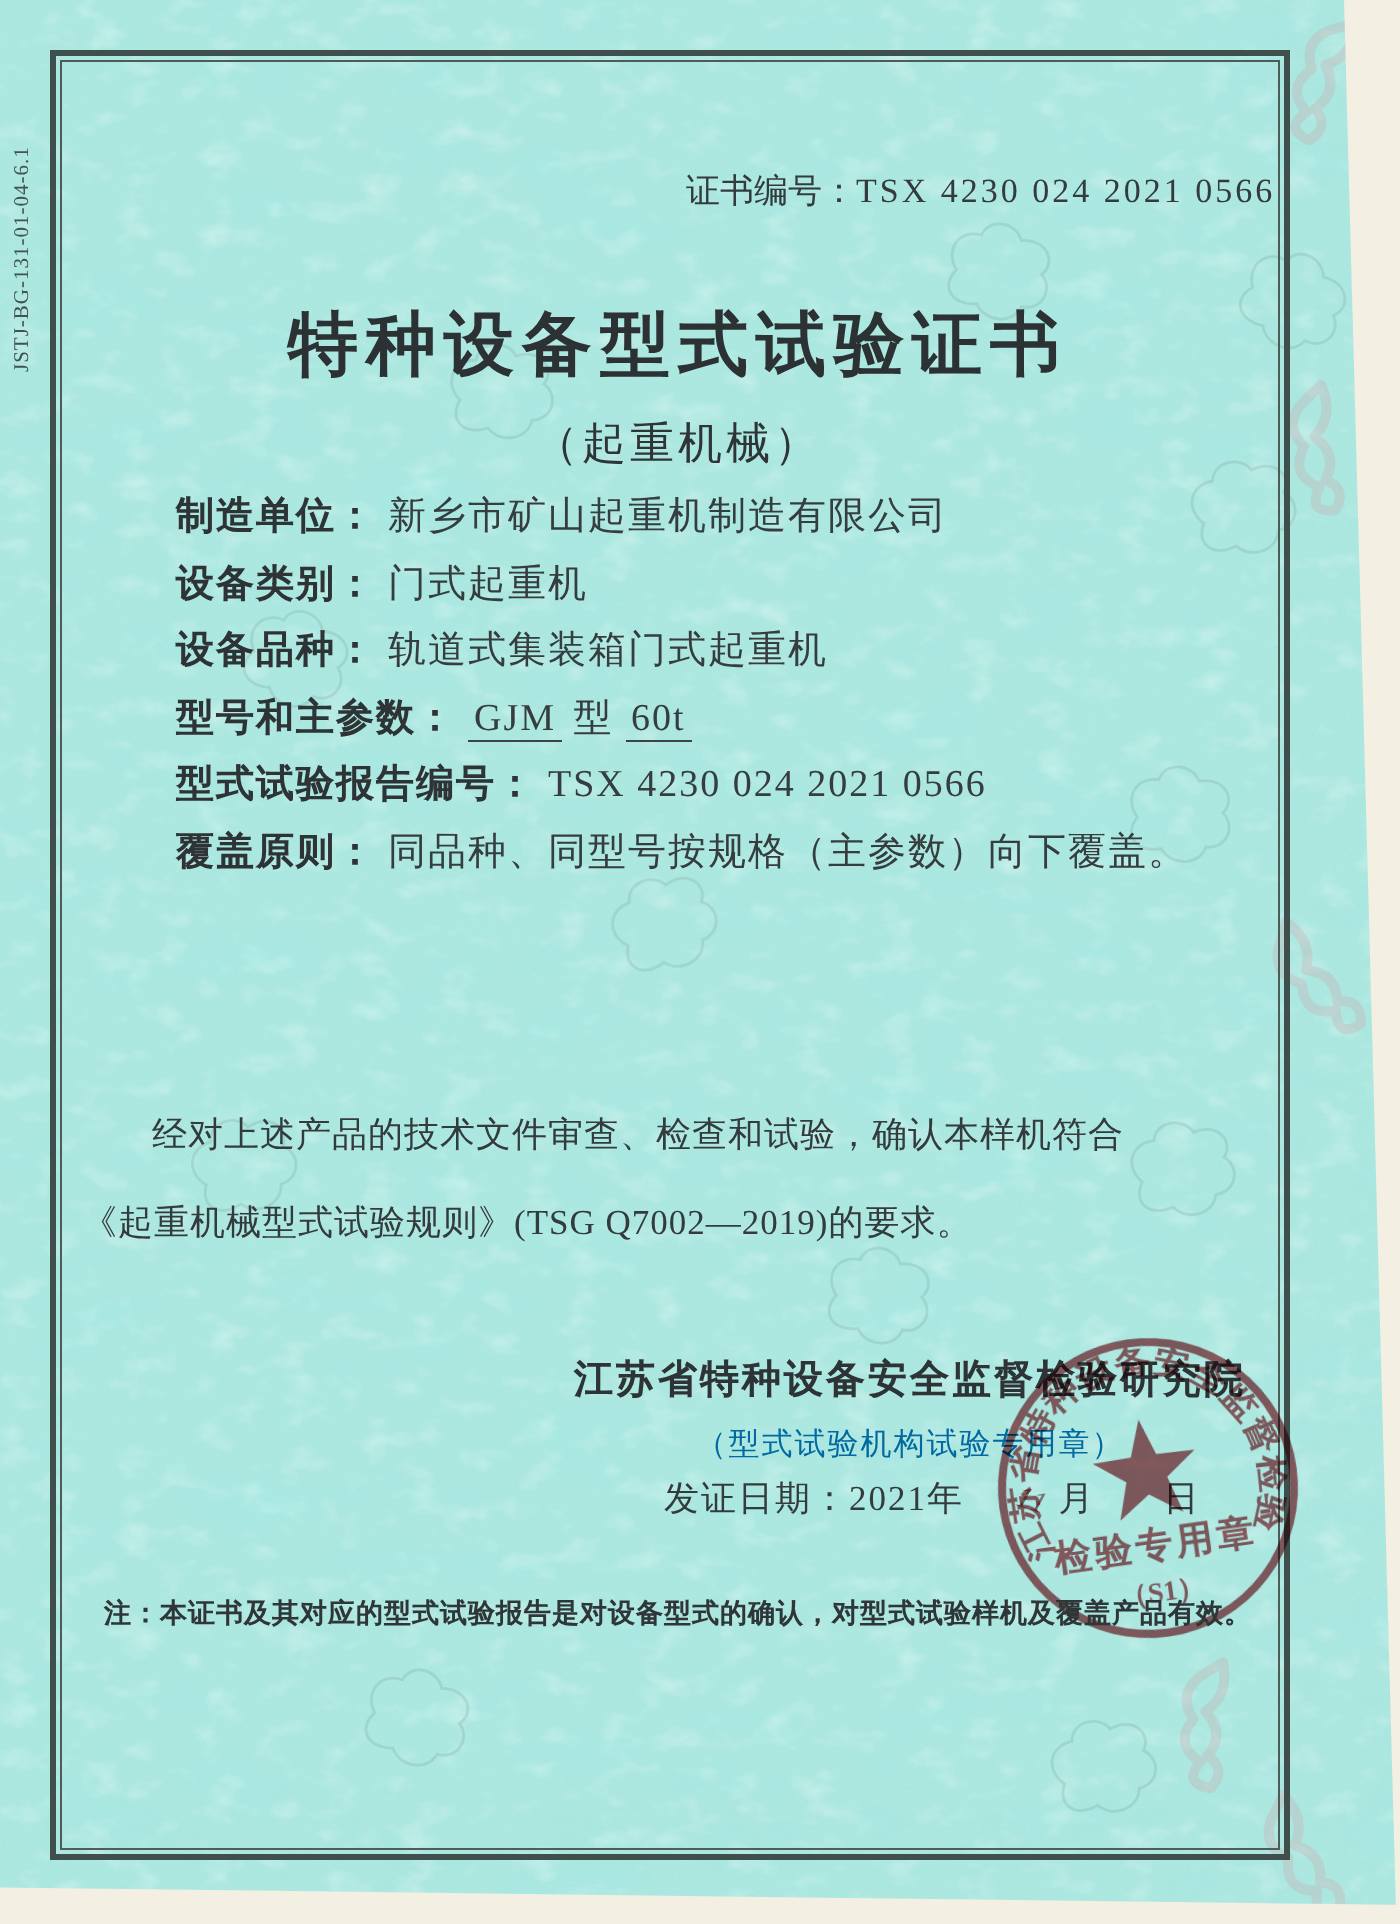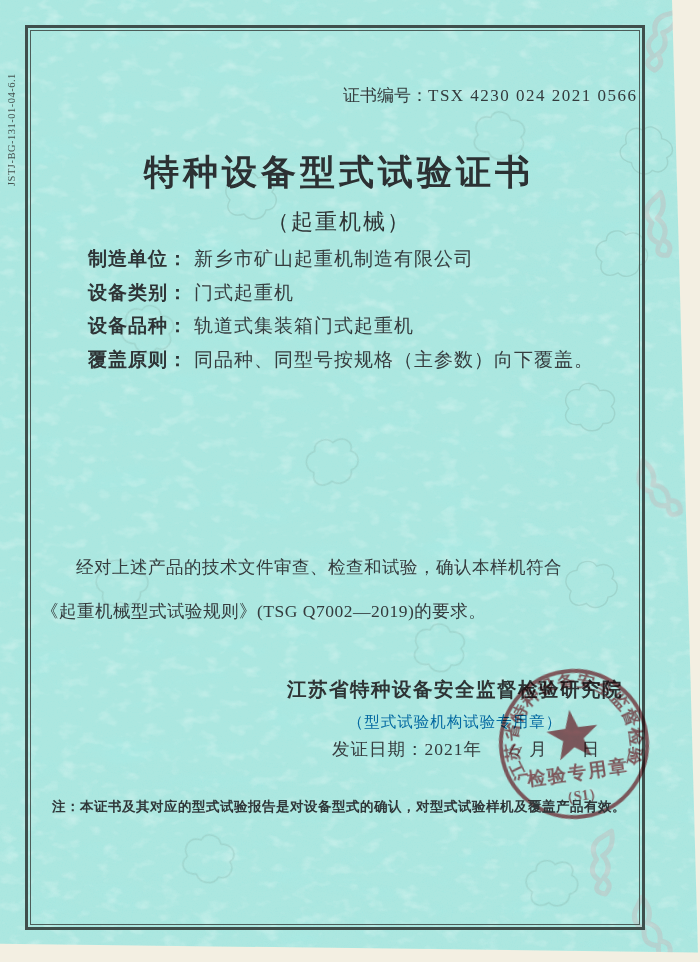--- a/index.html
+++ b/index.html
@@ -128,20 +128,22 @@
   <span>证书编号：</span><span class="num">TSX 4230 024 2021 0566</span>
 </div>
 
 <div class="centered title">特种设备型式试验证书</div>
 <div class="centered subtitle">（起重机械）</div>
 
 <div class="fields">
     <div class="field-row"><span class="field-label">制造单位：</span><span class="field-value"><span>新乡市矿山起重机制造有限公司</span></span></div>
     <div class="field-row"><span class="field-label">设备类别：</span><span class="field-value"><span>门式起重机</span></span></div>
     <div class="field-row"><span class="field-label">设备品种：</span><span class="field-value"><span>轨道式集装箱门式起重机</span></span></div>
+    <div class="field-row"><span class="field-label">型号和主参数：</span><span class="field-value"><span class="u">GJM</span><span> 型 </span><span class="u">60t</span></span></div>
+    <div class="field-row"><span class="field-label">型式试验报告编号：</span><span class="field-value"><span>TSX 4230 024 2021 0566</span></span></div>
     <div class="field-row"><span class="field-label">覆盖原则：</span><span class="field-value"><span>同品种、同型号按规格（主参数）向下覆盖。</span></span></div>
   </div>
 
 <div class="body-par">经对上述产品的技术文件审查、检查和试验，确认本样机符合《起重机械型式试验规则》(TSG Q7002—2019)的要求。</div>
 
 <div class="issuer-block">
   <div class="issuer-name">江苏省特种设备安全监督检验研究院</div>
   <div class="issuer-note">（型式试验机构试验专用章）</div>
 </div>
 

